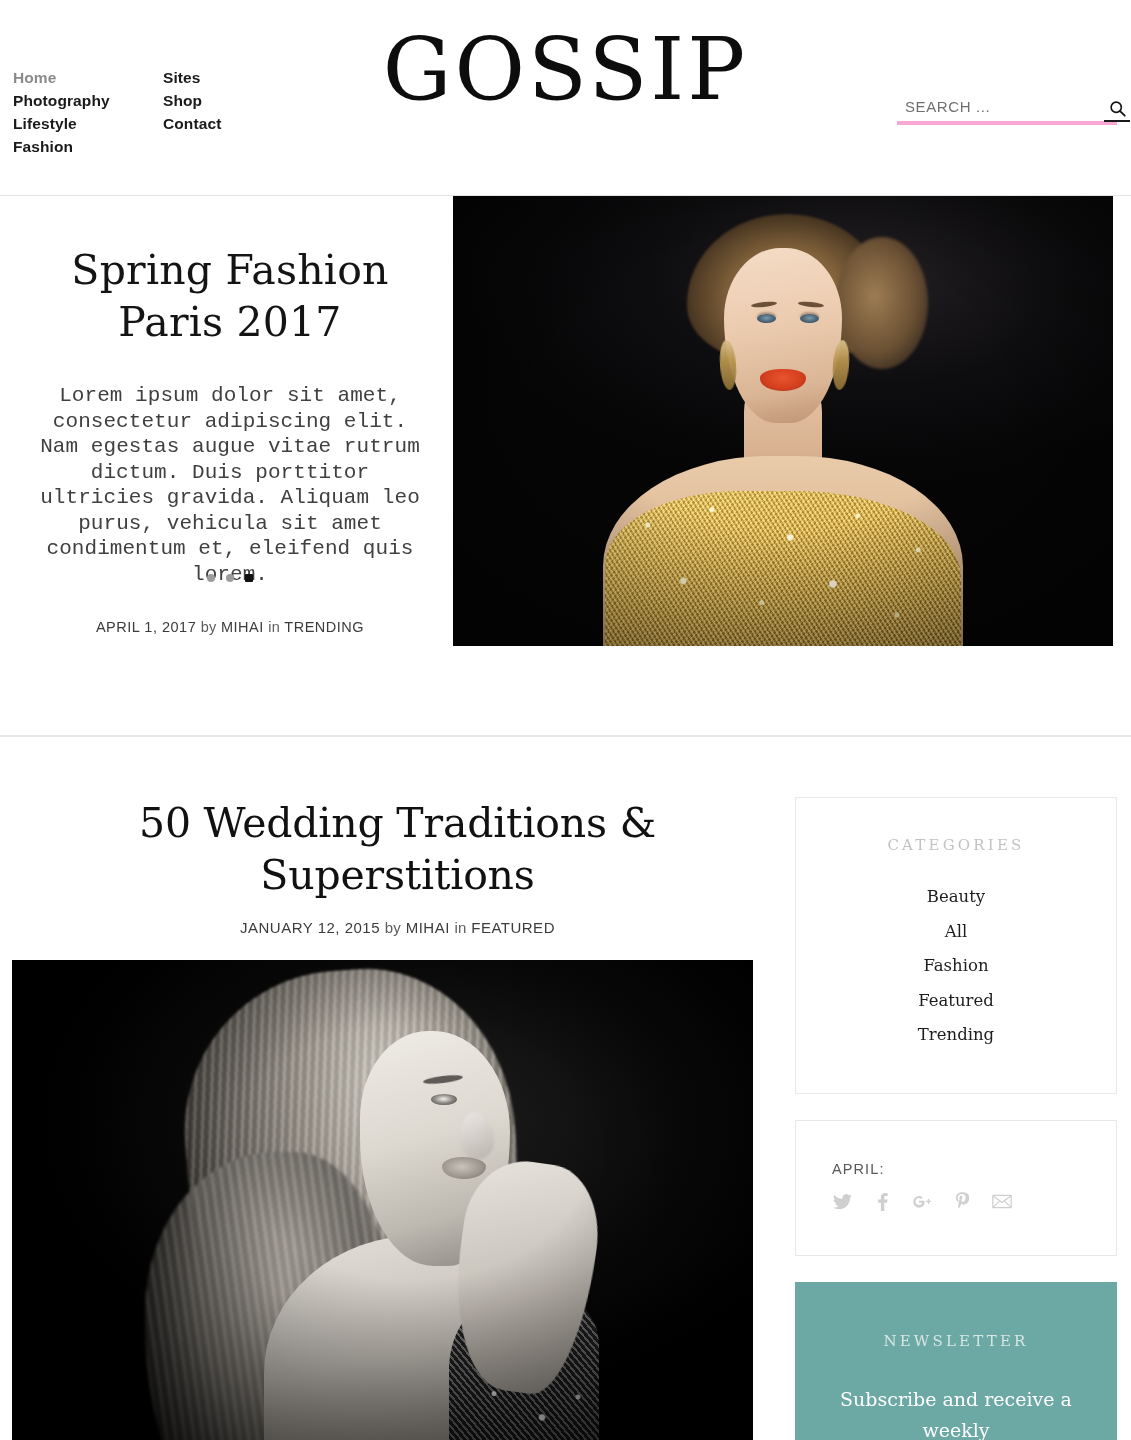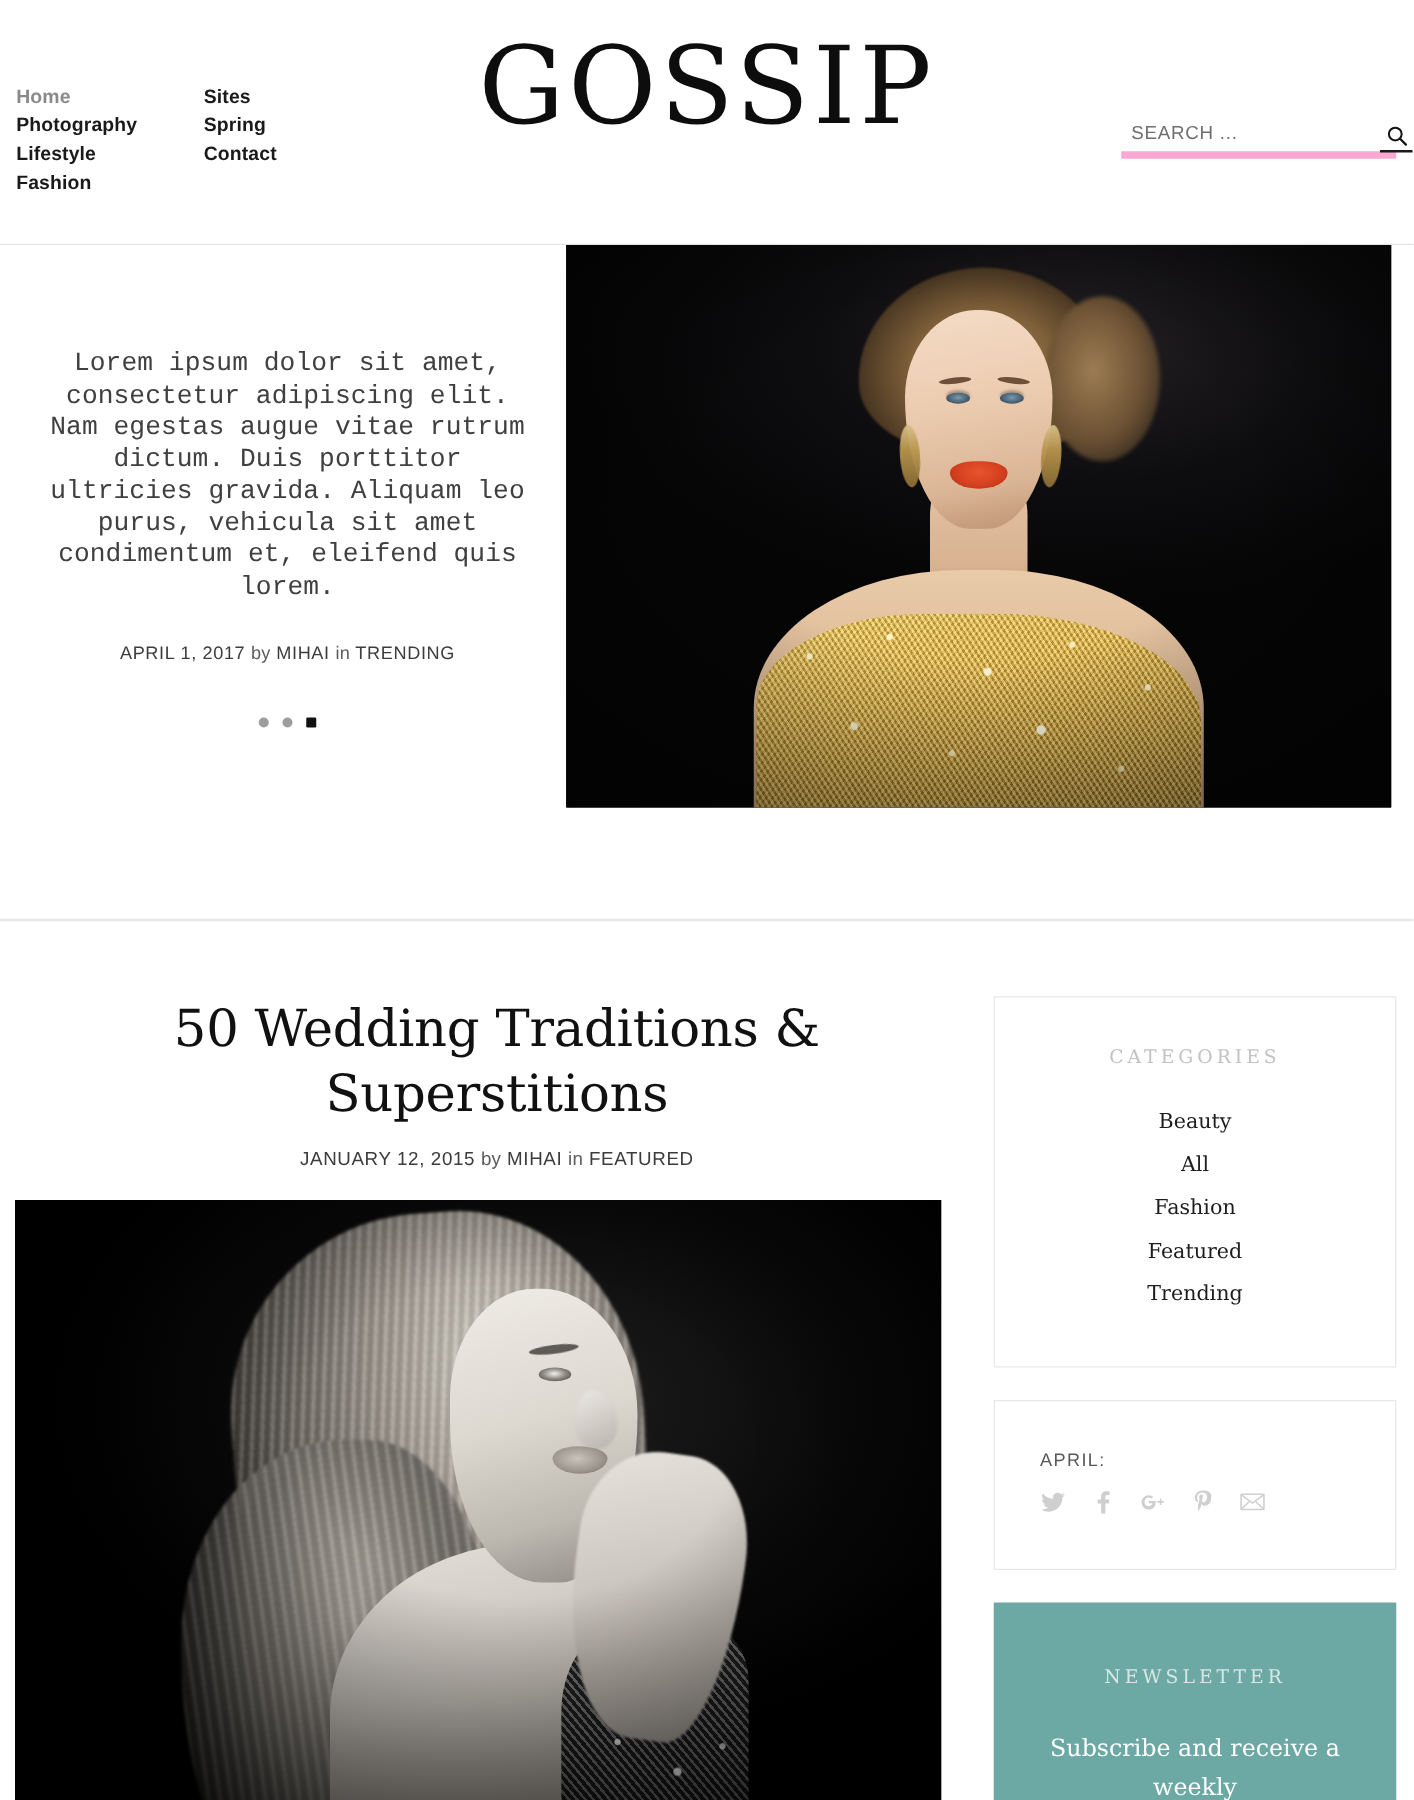--- a/index.html
+++ b/index.html
@@ -67,21 +67,21 @@
     color: #1a1a1a;
   }
 
   .search-wrap {
     position: absolute;
     right: 14px;
     top: 98px;
     width: 220px;
     display: flex;
     align-items: flex-end;
-    border-bottom: 6px solid #f9a8d4;
+    border-bottom: 4px solid #f9a8d4;
     padding-bottom: 4px;
   }
   .search-input {
     flex: 1 1 auto;
     border: none;
     outline: none;
     background: transparent;
     font-family: "Liberation Sans", sans-serif;
     font-size: 15px;
     color: #6f6f6f;
@@ -457,21 +457,21 @@
 
   <nav class="nav-col nav-col-1">
     <a class="nav-item muted" href="#">Home</a>
     <a class="nav-item" href="#">Photography</a>
     <a class="nav-item" href="#">Lifestyle</a>
     <a class="nav-item" href="#">Fashion</a>
   </nav>
 
   <nav class="nav-col nav-col-2">
     <a class="nav-item" href="#">Sites</a>
-    <a class="nav-item" href="#">Spring</a>
+    <a class="nav-item" href="#">Shop</a>
     <a class="nav-item" href="#">Contact</a>
   </nav>
 
   <div class="brand">
     <span class="brand-title">GOSSIP</span>
   </div>
 
   <form class="search-wrap">
     <input class="search-input" type="text" placeholder="SEARCH ..." style="">
     <button class="search-btn" type="submit">
@@ -479,20 +479,21 @@
         <circle cx="8.5" cy="8.5" r="6" stroke="#111" stroke-width="1.9"></circle>
         <line x1="13" y1="13" x2="18.5" y2="18.5" stroke="#111" stroke-width="2.1" stroke-linecap="round"></line>
       </svg>
     </button>
   </form>
 </header>
 
 <section class="hero">
 
   <div class="hero-text">
+    <h2 class="hero-title">Spring Fashion Paris 2017</h2>
     <p class="hero-excerpt">Lorem ipsum dolor sit amet, consectetur adipiscing elit. Nam egestas augue vitae rutrum dictum. Duis porttitor ultricies gravida. Aliquam leo purus, vehicula sit amet condimentum et, eleifend quis lorem.</p>
     <div class="hero-meta">
       <span>APRIL 1, 2017</span>
       <span class="by">by</span>
       <span>MIHAI</span>
       <span class="by">in</span>
       <span>TRENDING</span>
     </div>
   </div>
 

